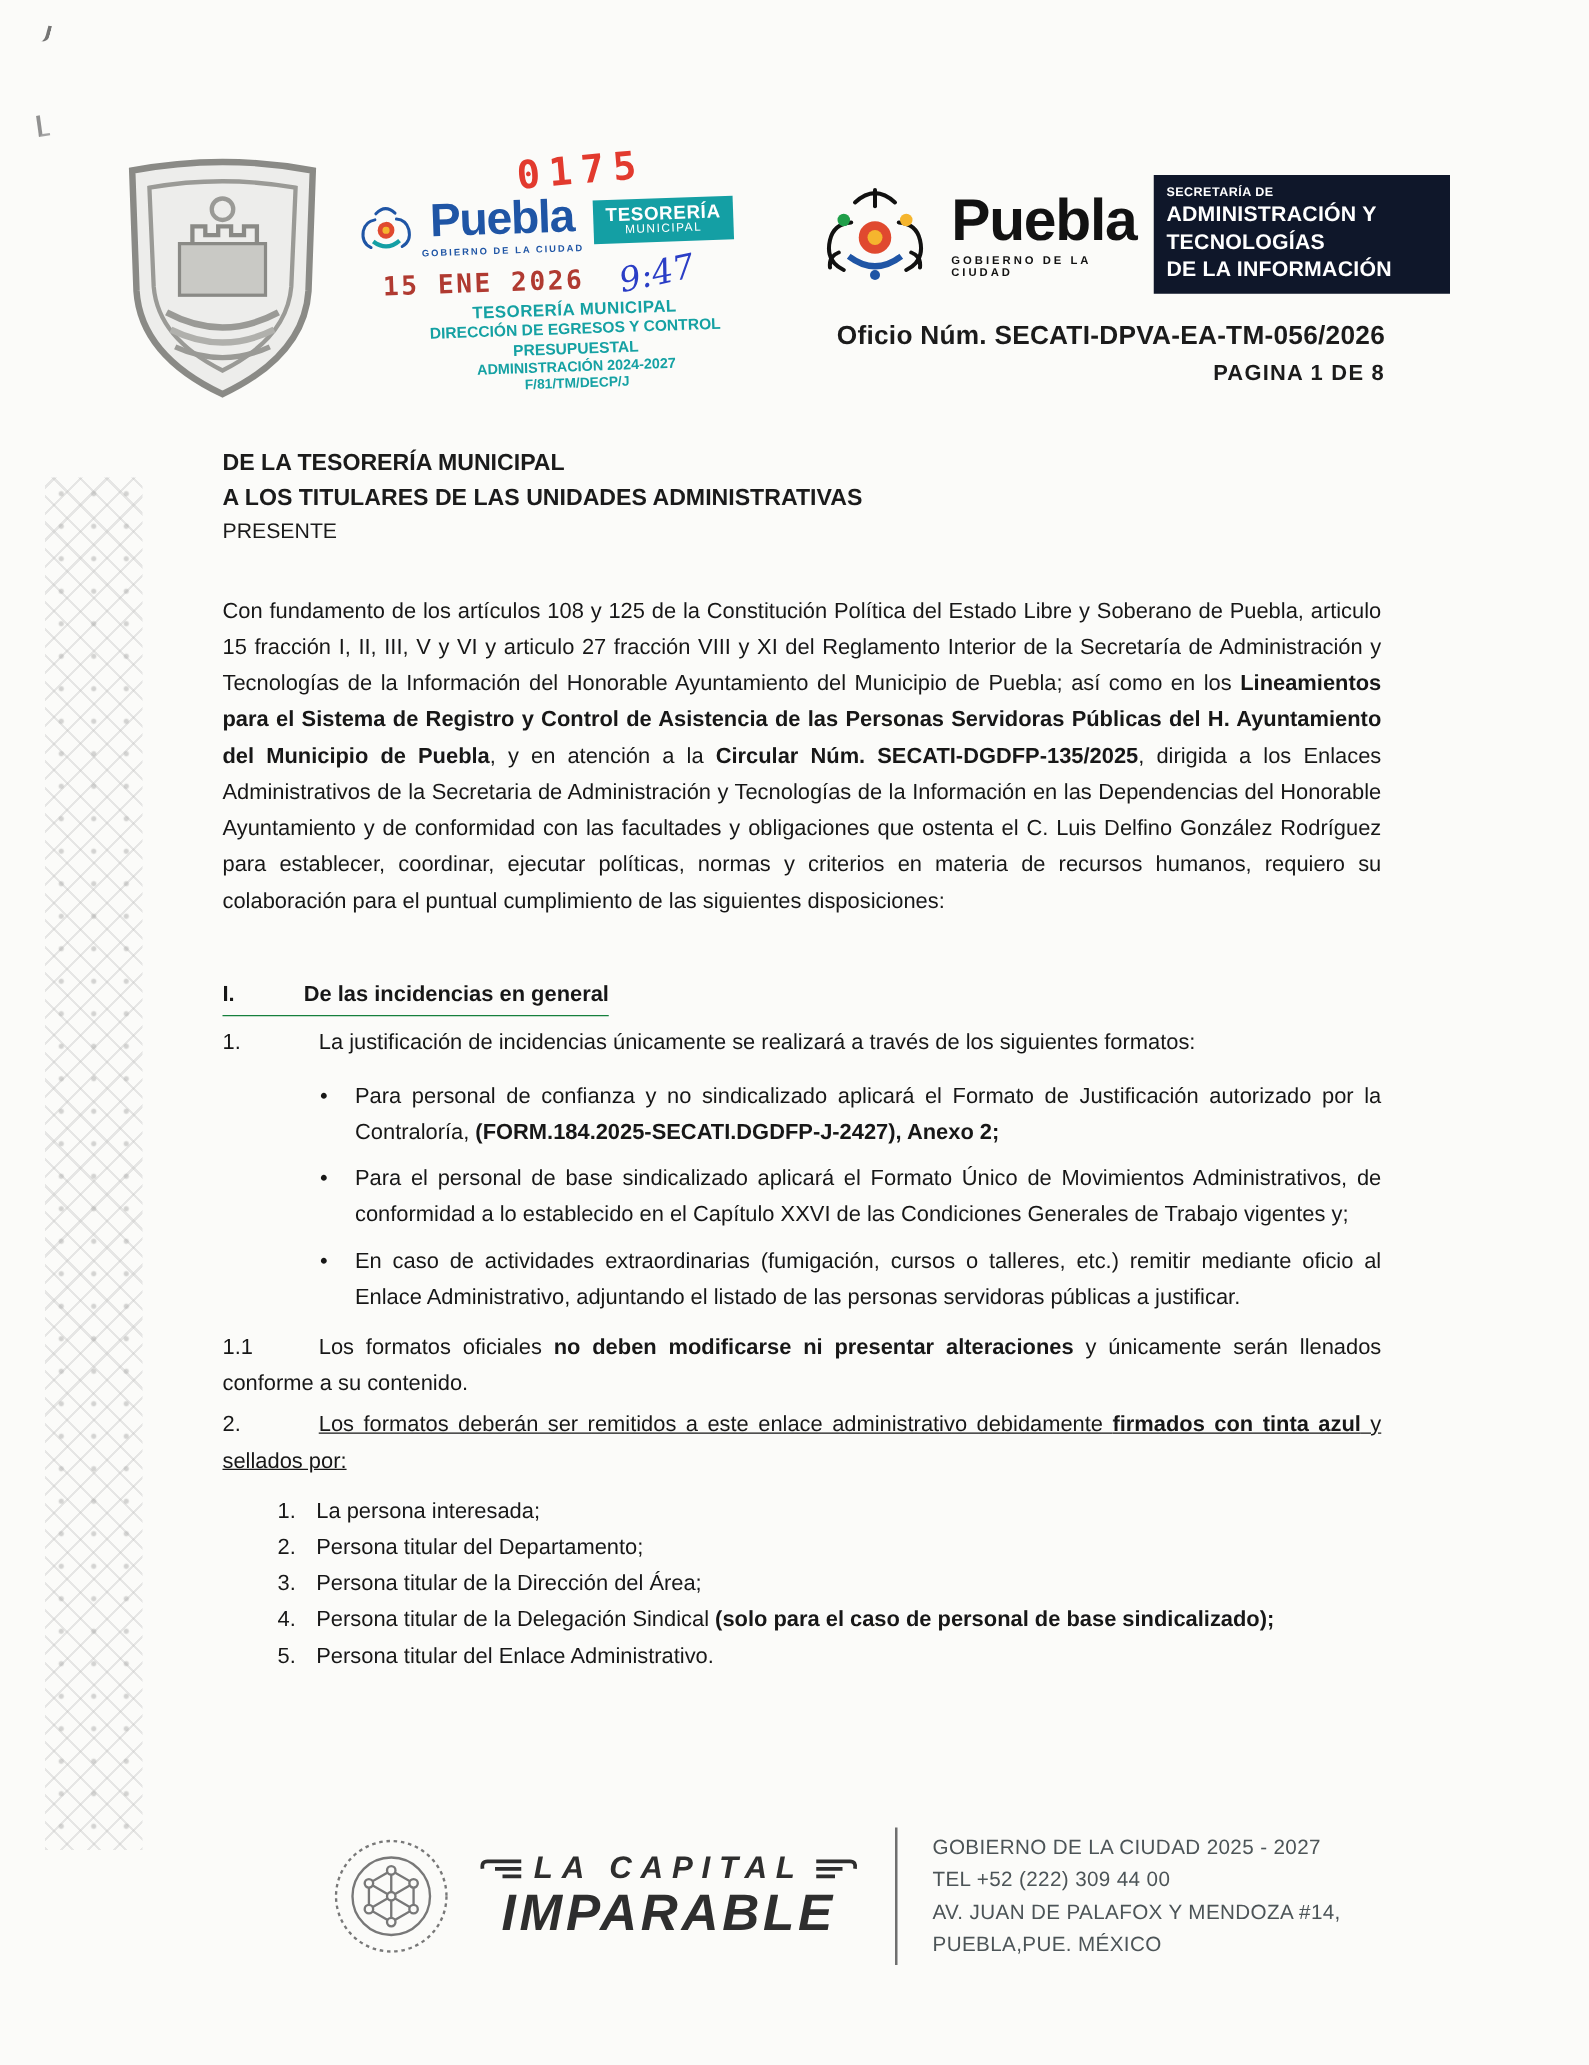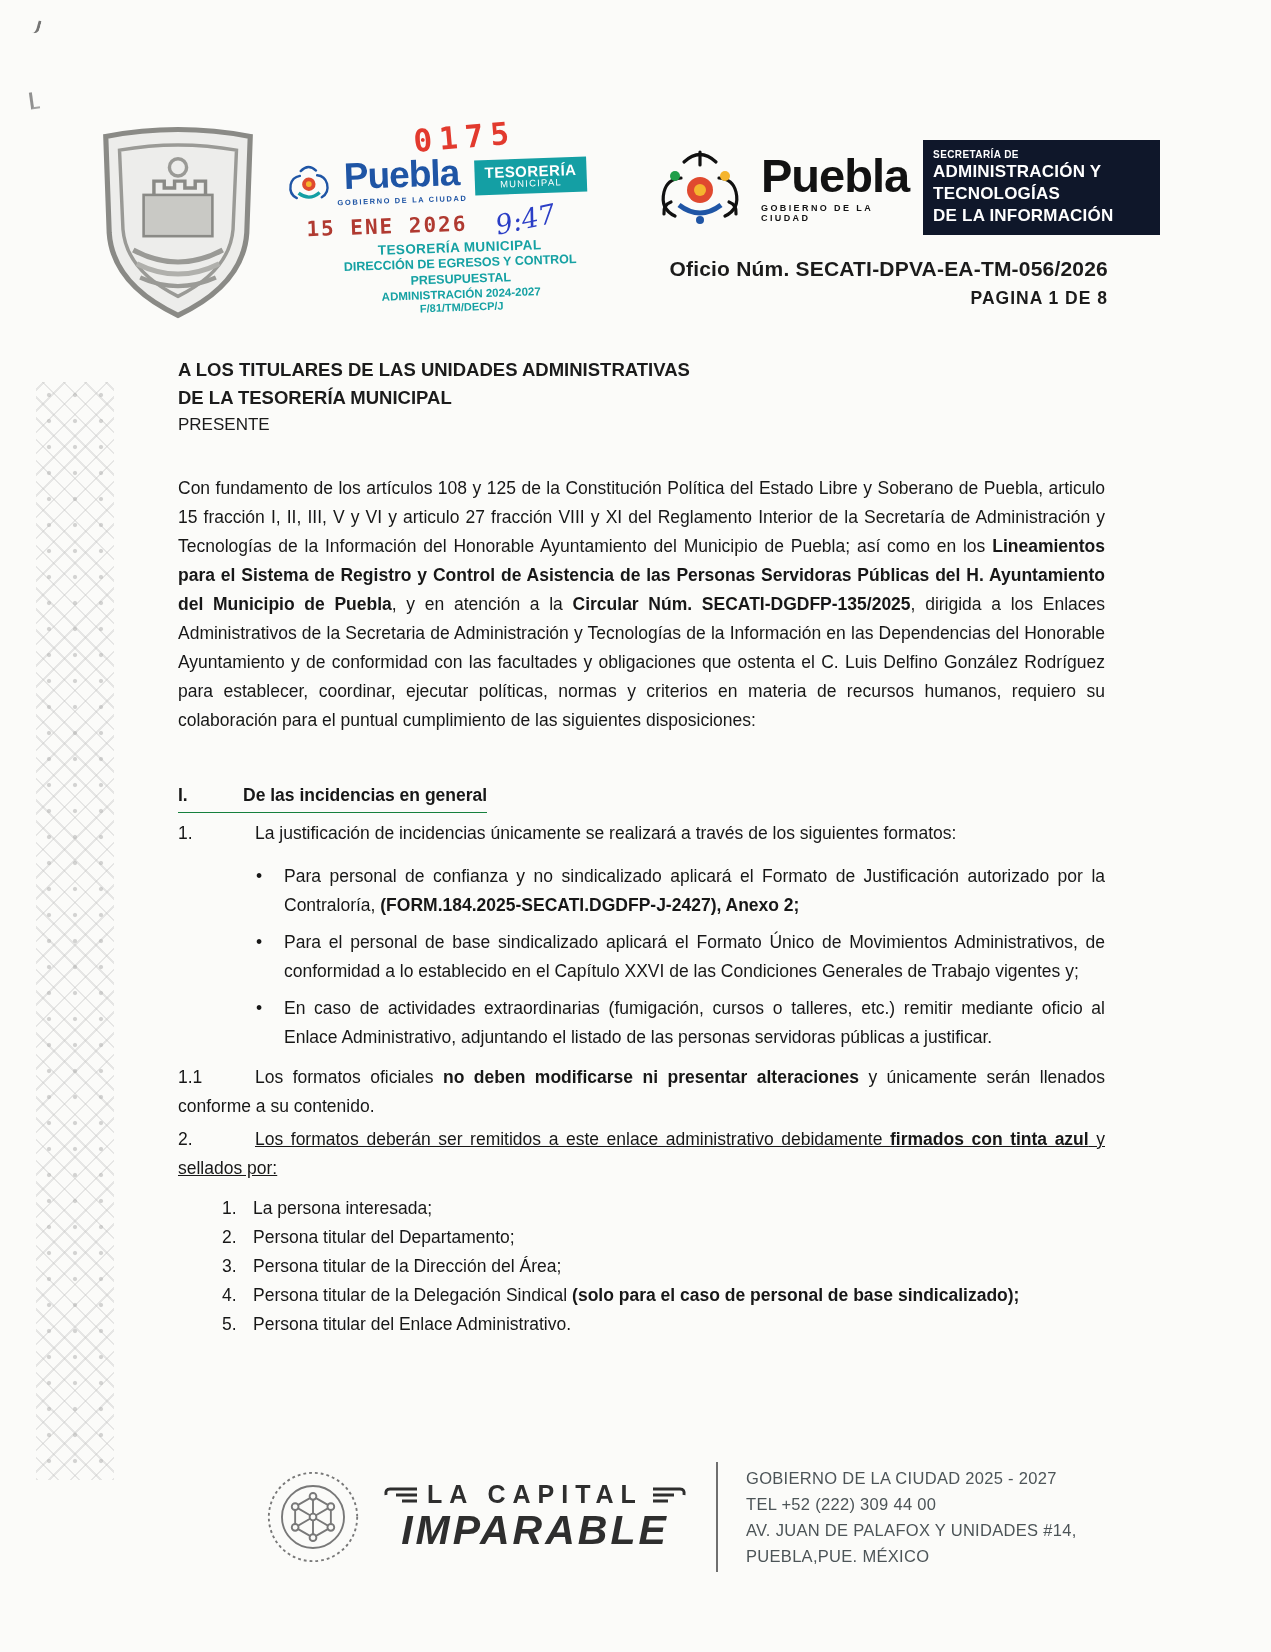--- a/index.html
+++ b/index.html
@@ -83,21 +83,21 @@
   .p-2{margin-top:4px;text-decoration:underline;}
   .signers{list-style:none;margin-top:11px;}
   .signers li{display:flex;}
   .signers .s-num{flex:0 0 31px;margin-left:44px;}
 
   
   .footer{position:absolute;left:266px;top:1462px;width:900px;display:flex;align-items:center;}
   .seal{width:94px;height:94px;flex:0 0 auto;}
   .capital{width:310px;text-align:center;margin-left:20px;color:#2e2e2e;}
   .cap1-row{display:flex;align-items:center;justify-content:center;gap:8px;}
-  .cap1{font-size:25px;font-weight:bold;letter-spacing:7px;white-space:nowrap;}
+  .cap1{font-size:25px;font-weight:bold;letter-spacing:7px;white-space:nowrap;font-style:italic;}
   .cap2{font-size:41px;font-weight:bold;letter-spacing:3px;margin-top:-2px;font-style:italic;}
   .wing{width:36px;height:20px;color:#2e2e2e;}
   .wing.right{transform:scaleX(-1);}
   .f-divider{width:2px;height:110px;background:#6f6f6f;margin:0 28px 0 26px;}
   .address{font-size:16.5px;line-height:26px;color:#4c5457;letter-spacing:.3px;}
 </style>
 </head>
 <body>
 
 <div class="page">
@@ -178,22 +178,22 @@
         <div class="sb1">SECRETARÍA DE</div>
         <div class="sb2">ADMINISTRACIÓN Y TECNOLOGÍAS</div>
         <div class="sb3">DE LA INFORMACIÓN</div>
       </div>
     </div>
     <div class="oficio">Oficio Núm. SECATI-DPVA-EA-TM-056/2026</div>
     <div class="page-indicator">PAGINA 1 DE 8</div>
   </div>
 
   <div class="addressee">
+    <div class="addr-b">DE LA TESORERÍA MUNICIPAL</div>
     <div class="addr-b">A LOS TITULARES DE LAS UNIDADES ADMINISTRATIVAS</div>
-    <div class="addr-b">DE LA TESORERÍA MUNICIPAL</div>
     <div class="addr-r">PRESENTE</div>
   </div>
 
   <div class="main">
 
     <p class="intro"><span>Con fundamento de los artículos 108 y 125 de la Constitución Política del Estado Libre y Soberano de Puebla, articulo 15 fracción I, II, III, V y VI y articulo 27 fracción VIII y XI del Reglamento Interior de la Secretaría de Administración y Tecnologías de la Información del Honorable Ayuntamiento del Municipio de Puebla; así como en los </span><span class="b">Lineamientos para el Sistema de Registro y Control de Asistencia de las Personas Servidoras Públicas del H. Ayuntamiento del Municipio de Puebla</span><span>, y en atención a la </span><span class="b">Circular Núm. SECATI-DGDFP-135/2025</span><span>, dirigida a los Enlaces Administrativos de la Secretaria de Administración y Tecnologías de la Información en las Dependencias del Honorable Ayuntamiento y de conformidad con las facultades y obligaciones que ostenta el C. Luis Delfino González Rodríguez para establecer, coordinar, ejecutar políticas, normas y criterios en materia de recursos humanos, requiero su colaboración para el puntual cumplimiento de las siguientes disposiciones:</span></p>
 
     <div class="section-head">
       <span class="sh-wrap"><span class="sh-num b">I.</span><span class="b">De las incidencias en general</span></span>
     </div>
@@ -271,18 +271,18 @@
         </svg>
       </div>
       <div class="cap2">IMPARABLE</div>
     </div>
 
     <div class="f-divider"></div>
 
     <div class="address">
       <div>GOBIERNO DE LA CIUDAD 2025 - 2027</div>
       <div>TEL +52 (222) 309 44 00</div>
-      <div>AV. JUAN DE PALAFOX Y UNIDADES #14,</div>
+      <div>AV. JUAN DE PALAFOX Y MENDOZA #14,</div>
       <div>PUEBLA,PUE. MÉXICO</div>
     </div>
   </div>
 
 </div>
 
 </body></html>

